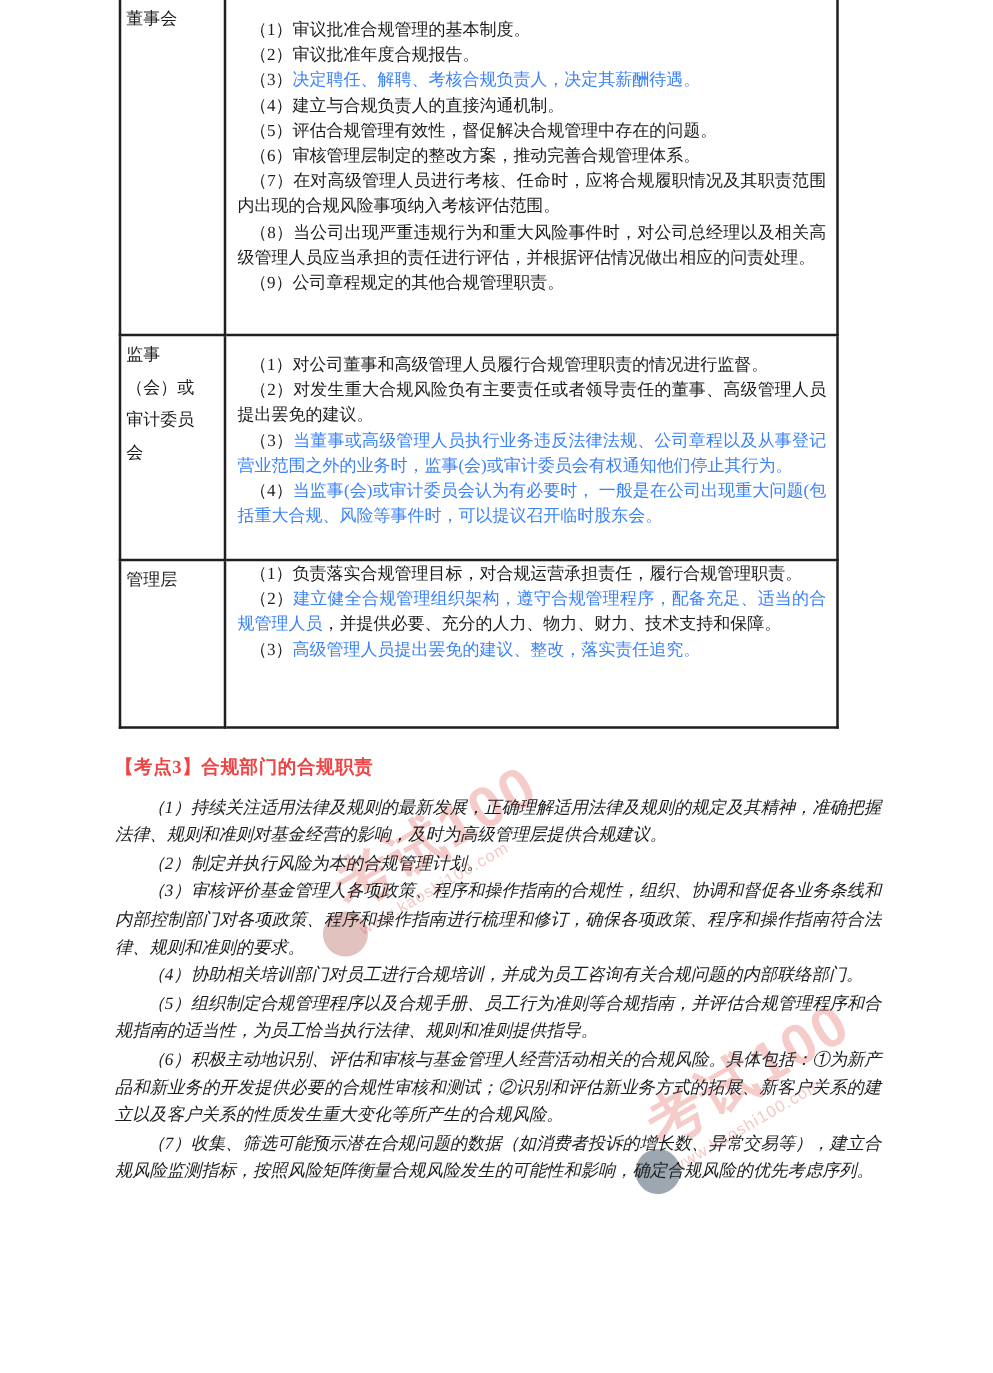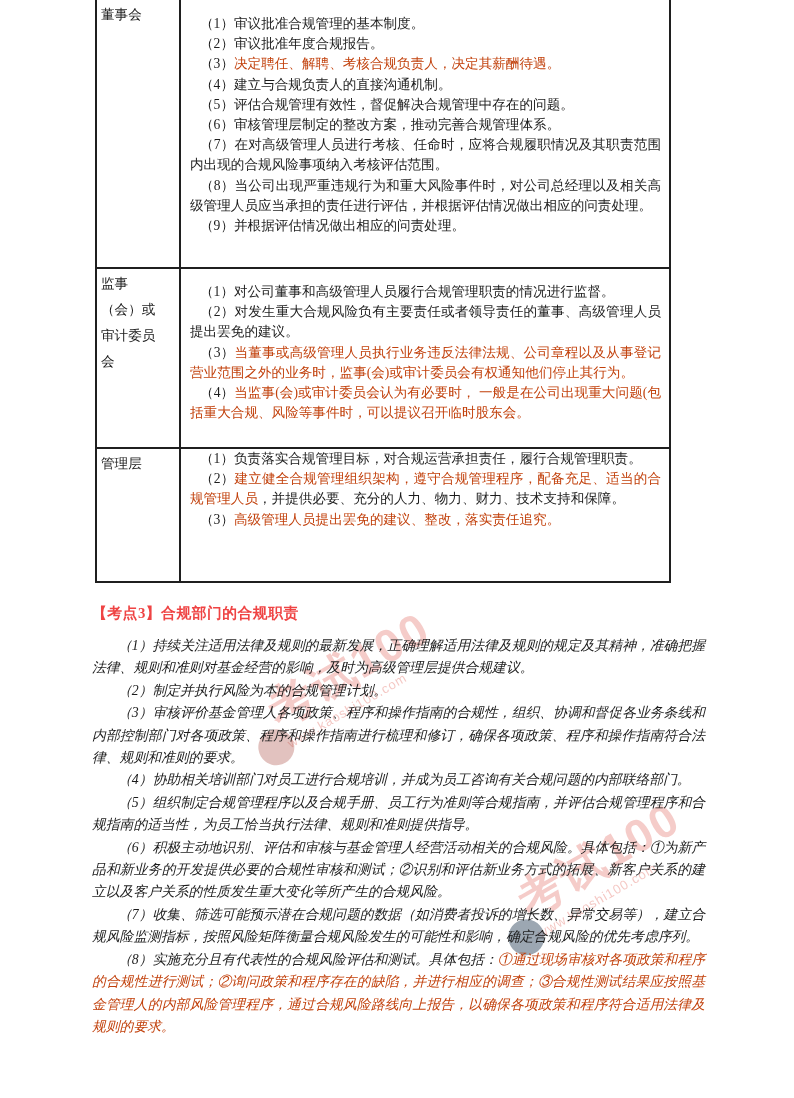--- a/index.html
+++ b/index.html
@@ -35,21 +35,21 @@
   }
   td.cell {
     padding:0 8px 3px 9px; font-size:13.6px; line-height:20.2px;
     text-align:justify;
   }
   tr.row1 { height:268px; } tr.row2 { height:180px; } tr.row3 { height:134px; }
   tr.row1 td.cell { padding-top:14px; }
   tr.row2 td.cell { padding-top:13px; }
   tr.row3 td.cell { }
   p.item { margin:0; text-indent:10px; }
-  .red { color:#c2410c; }
+  .red { color:#3b82f6; }
 
   
   .section { position:absolute; left:92px; top:604px; width:613px; z-index:1; }
   h2.heading {
     margin:0 0 12px 0; font-size:14.8px; font-weight:bold; color:#ef4444;
     letter-spacing:0.5px;
   }
   .section p.para {
     margin:0; font-size:13.8px; line-height:22.4px;
     text-align:justify; text-indent:26px;font-style:italic;
@@ -77,21 +77,21 @@
           <td class="head">董事会</td>
           <td class="cell">
             <p class="item"><span>（1）</span><span>审议批准合规管理的基本制度。</span></p>
             <p class="item"><span>（2）</span><span>审议批准年度合规报告。</span></p>
             <p class="item"><span>（3）</span><span class="red">决定聘任、解聘、考核合规负责人，决定其薪酬待遇。</span></p>
             <p class="item"><span>（4）</span><span>建立与合规负责人的直接沟通机制。</span></p>
             <p class="item"><span>（5）</span><span>评估合规管理有效性，督促解决合规管理中存在的问题。</span></p>
             <p class="item"><span>（6）</span><span>审核管理层制定的整改方案，推动完善合规管理体系。</span></p>
             <p class="item"><span>（7）</span><span>在对高级管理人员进行考核、任命时，应将合规履职情况及其职责范围内出现的合规风险事项纳入考核评估范围。</span></p>
             <p class="item"><span>（8）</span><span>当公司出现严重违规行为和重大风险事件时，对公司总经理以及相关高级管理人员应当承担的责任进行评估，并根据评估情况做出相应的问责处理。</span></p>
-            <p class="item"><span>（9）</span><span>并根据评估情况做出相应的问责处理。</span></p>
+            <p class="item"><span>（9）</span><span>公司章程规定的其他合规管理职责。</span></p>
           </td>
         </tr>
         <tr class="row2">
           <td class="head">监事
 （会）或
 审计委员
 会</td>
           <td class="cell">
             <p class="item"><span>（1）</span><span>对公司董事和高级管理人员履行合规管理职责的情况进行监督。</span></p>
             <p class="item"><span>（2）</span><span>对发生重大合规风险负有主要责任或者领导责任的董事、高级管理人员提出罢免的建议。</span></p>
@@ -113,17 +113,16 @@
   <div class="section">
     <h2 class="heading">【考点3】合规部门的合规职责</h2>
     <div id="paragraphs">
         <p class="para"><span>（1）</span><span>持续关注适用法律及规则的最新发展，正确理解适用法律及规则的规定及其精神，准确把握法律、规则和准则对基金经营的影响，及时为高级管理层提供合规建议。</span></p>
         <p class="para"><span>（2）</span><span>制定并执行风险为本的合规管理计划。</span></p>
         <p class="para"><span>（3）</span><span>审核评价基金管理人各项政策、程序和操作指南的合规性，组织、协调和督促各业务条线和内部控制部门对各项政策、程序和操作指南进行梳理和修订，确保各项政策、程序和操作指南符合法律、规则和准则的要求。</span></p>
         <p class="para"><span>（4）</span><span>协助相关培训部门对员工进行合规培训，并成为员工咨询有关合规问题的内部联络部门。</span></p>
         <p class="para"><span>（5）</span><span>组织制定合规管理程序以及合规手册、员工行为准则等合规指南，并评估合规管理程序和合规指南的适当性，为员工恰当执行法律、规则和准则提供指导。</span></p>
         <p class="para"><span>（6）</span><span>积极主动地识别、评估和审核与基金管理人经营活动相关的合规风险。具体包括：①为新产品和新业务的开发提供必要的合规性审核和测试；②识别和评估新业务方式的拓展、新客户关系的建立以及客户关系的性质发生重大变化等所产生的合规风险。</span></p>
         <p class="para"><span>（7）</span><span>收集、筛选可能预示潜在合规问题的数据（如消费者投诉的增长数、异常交易等），建立合规风险监测指标，按照风险矩阵衡量合规风险发生的可能性和影响，确定合规风险的优先考虑序列。</span></p>
-        <p class="para"><span>（8）</span><span>实施充分且有代表性的合规风险评估和测试。具体包括：</span><span class="red">①通过现场审核对各项政策和程序的合规性进行测试；②询问政策和程序存在的缺陷，并进行相应的调查；③合规性测试结果应按照基金管理人的内部风险管理程序，通过合规风险路线向上报告，以确保各项政策和程序符合适用法律及规则的要求。</span></p>
       </div>
   </div>
 
 </div>
 
 </body></html>

